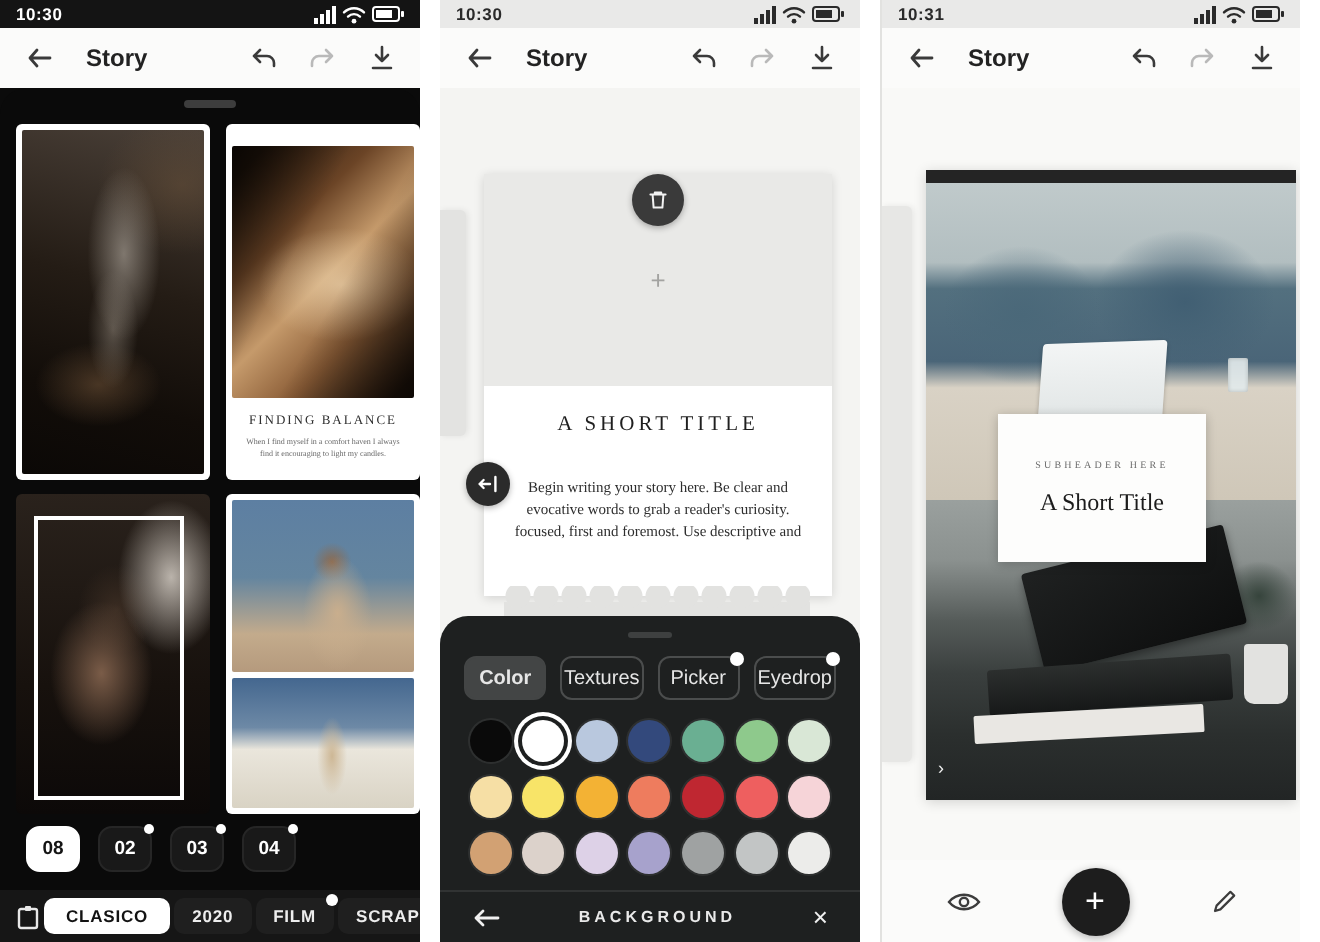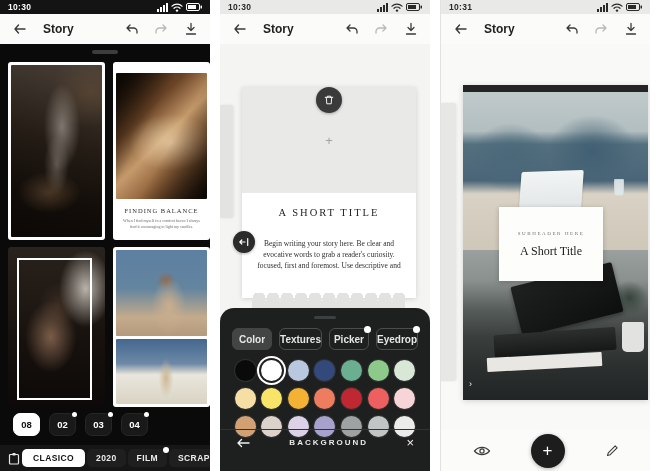--- a/index.html
+++ b/index.html
@@ -96,27 +96,27 @@
   .cbody { margin-top:20px; font-size:7.5px; line-height:11px; color:#2e2e2e; }
   .swipebtn { position:absolute; left:-9px; top:144px; width:22px; height:22px; border-radius:50%;
               background:#2b2b2b; color:#fff; display:flex; align-items:center; justify-content:center; box-shadow:0 1px 3px rgba(0,0,0,.3); }
   .scallop { position:absolute; left:32px; width:153px; top:249px; height:16px;
       background-image: radial-gradient(circle at 7px 5px, #e2e2e0 6px, rgba(0,0,0,0) 6.5px), linear-gradient(#e2e2e0,#e2e2e0);
       background-size:14px 11px, 100% 8px; background-position:0 0, 0 8px; background-repeat:repeat-x, no-repeat; }
 
   .sheet { position:absolute; left:0; right:0; top:308px; bottom:0; background:#1e2020; border-radius:14px 14px 0 0; color:#eee; }
   .handle { position:absolute; left:50%; top:8px; width:22px; height:3px; margin-left:-11px; border-radius:2px; background:#3e4040; }
   .tabs { position:absolute; left:12px; right:12px; top:20px; height:22px; display:flex; gap:7px; }
-  .tab { position:relative; flex:1; font-size:10px; color:#e6e6e6; border:1px solid #4b4d4d; border-radius:6px; display:flex; align-items:center; justify-content:center;font-weight:bold; }
+  .tab { position:relative; flex:1; font-size:10px; color:#e6e6e6; border:1px solid #4b4d4d; border-radius:6px; display:flex; align-items:center; justify-content:center; }
   .tab.sel { background:#434545; border-color:#434545; font-weight:bold; }
   .tdot { position:absolute; top:-3px; right:-3px; width:7px; height:7px; border-radius:50%; background:#fff; }
   .swatches { position:absolute; left:12px; right:12px; top:52px; display:grid; grid-template-columns:repeat(7,1fr); row-gap:7px; justify-items:center; }
   .sw { width:21px; height:21px; border-radius:50%; box-shadow:0 0 0 1px rgba(255,255,255,.07); }
   .sw.sel { box-shadow:0 0 0 2px #1e2020, 0 0 0 4px #fff; }
-  .sheetfoot { position:absolute; left:0; right:0; bottom:16px; height:26px; border-top:1px solid #313333;
+  .sheetfoot { position:absolute; left:0; right:0; bottom:0; height:26px; border-top:1px solid #313333;
                display:flex; align-items:center; justify-content:space-between; padding:0 16px; }
   .sheetlabel { font-size:8px; letter-spacing:2px; color:#e9e9e9; font-weight:bold; }
   .xbtn { font-size:13px; color:#f0f0f0; line-height:1; }
   .footback { color:#f0f0f0; display:flex; }
 
   
   .canvas3 { position:absolute; left:0; right:0; top:44px; bottom:41px; background:#f9f9f7; }
   .peek3 { position:absolute; left:0; top:59px; width:15px; height:278px; background:#e7e7e5; border-radius:0 3px 3px 0; box-shadow:1px 0 3px rgba(0,0,0,.08); }
   .card3 { position:absolute; left:22px; top:41px; width:185px; height:315px; background:#fff; box-shadow:0 1px 6px rgba(0,0,0,.16); }
   .photo-pillows { position:relative; width:100%; height:165px; overflow:hidden; background:

